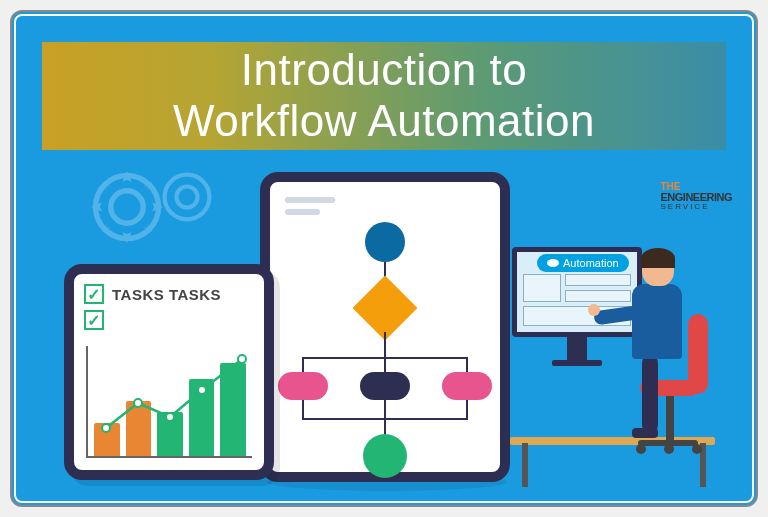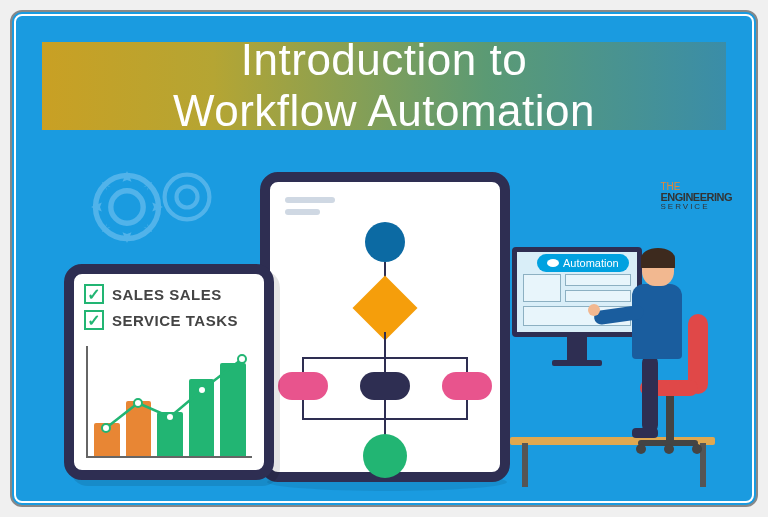--- a/index.html
+++ b/index.html
@@ -29,21 +29,21 @@
       right: 2px;
       bottom: 2px;
       border: 2px solid #fff;
       border-radius: 8px;
     }
     .title-banner {
       position: absolute;
       left: 30px;
       right: 30px;
       top: 30px;
-      height: 88px;
+      height: 108px;
       background: linear-gradient(90deg, #c9a024 0%, #b5a533 25%, #5b9a74 65%, #3a8da8 100%);
       display: flex;
       align-items: center;
       justify-content: center;
       text-align: center;
     }
     .title-text {
       color: #fff;
       font-size: 44px;
       font-weight: 300;
@@ -406,21 +406,21 @@
     .chair-wheel.w3 { left: 52px; }
     .brand-logo {
       position: absolute;
       right: 24px;
       top: 170px;
       font-size: 9px;
       color: #333;
       text-align: left;
       line-height: 1;
     }
-    .brand-logo .l1 { color: #e88634; font-weight: 400; font-size: 10px; }
+    .brand-logo .l1 { color: #e88634; font-weight: 700; font-size: 10px; }
     .brand-logo .l2 { font-weight: 800; font-size: 11px; letter-spacing: -0.5px; }
     .brand-logo .l3 { font-size: 8px; letter-spacing: 2px; }
     .shadow-ellipse {
       position: absolute;
       border-radius: 50%;
       background: rgba(0,0,0,0.08);
     }
   </style>
 </head>
 <body>
@@ -463,25 +463,24 @@
       <div class="fc-line fc-h2"></div>
       <div class="fc-line fc-v5"></div>
       <div class="fc-circle-bottom"></div>
     </div>
   </div>
 
   <div class="left-tablet">
     <div class="checklist">
       <div class="check-item">
         <div class="checkbox">✓</div>
-        <div class="check-label">SALES SALES</div>
+        <div class="check-label">TASKS TASKS</div>
       </div>
       <div class="check-item">
         <div class="checkbox">✓</div>
-        <div class="check-label">SERVICE TASKS</div>
       </div>
     </div>
     <div class="chart-area">
       <div class="bars">
         <div class="bar b1"></div>
         <div class="bar b2"></div>
         <div class="bar b3"></div>
         <div class="bar b4"></div>
         <div class="bar b5"></div>
       </div>

